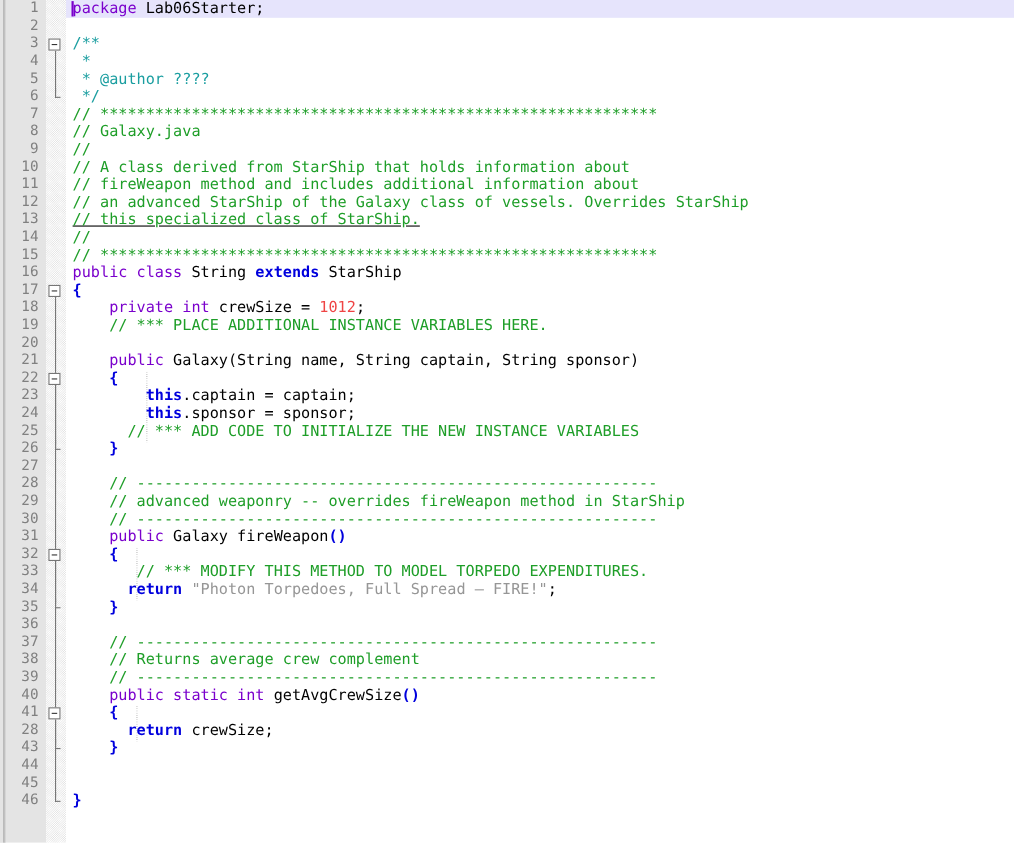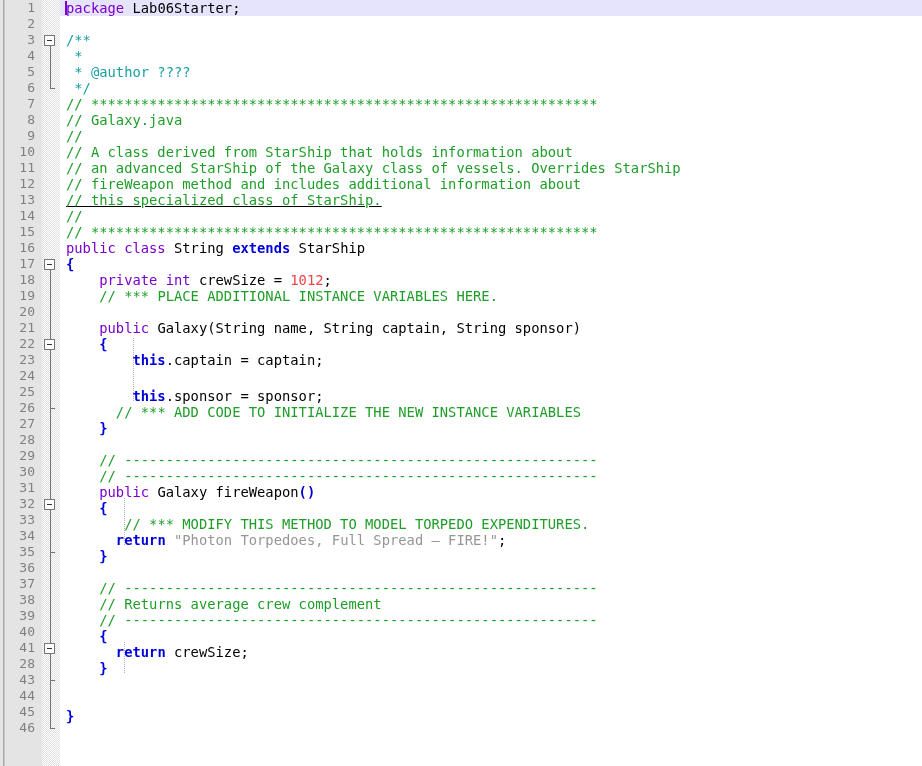--- a/index.html
+++ b/index.html
@@ -287,48 +287,50 @@
       <div class="code-line current" style="position: relative; z-index: 2;"><span class="caret" style="left: 5px;"></span><span class="k-mod">package</span><span class="plain"> Lab06Starter;</span></div>
       <div class="code-line" style="position: relative; z-index: 2;">&nbsp;</div>
       <div class="code-line" style="position: relative; z-index: 2;"><span class="doc">/**</span></div>
       <div class="code-line" style="position: relative; z-index: 2;"><span class="doc"> *</span></div>
       <div class="code-line" style="position: relative; z-index: 2;"><span class="doc"> * @author ????</span></div>
       <div class="code-line" style="position: relative; z-index: 2;"><span class="doc"> */</span></div>
       <div class="code-line" style="position: relative; z-index: 2;"><span class="cmt">// *************************************************************</span></div>
       <div class="code-line" style="position: relative; z-index: 2;"><span class="cmt">// Galaxy.java</span></div>
       <div class="code-line" style="position: relative; z-index: 2;"><span class="cmt">//</span></div>
       <div class="code-line" style="position: relative; z-index: 2;"><span class="cmt">// A class derived from StarShip that holds information about</span></div>
+      <div class="code-line" style="position: relative; z-index: 2;"><span class="cmt">// fireWeapon method and includes additional information about</span></div>
       <div class="code-line" style="position: relative; z-index: 2;"><span class="cmt">// an advanced StarShip of the Galaxy class of vessels. Overrides StarShip</span></div>
-      <div class="code-line" style="position: relative; z-index: 2;"><span class="cmt">// fireWeapon method and includes additional information about</span></div>
       <div class="code-line" style="position: relative; z-index: 2; text-decoration: underline;"><span class="cmt">// this specialized class of StarShip.</span></div>
       <div class="code-line" style="position: relative; z-index: 2;"><span class="cmt">//</span></div>
       <div class="code-line" style="position: relative; z-index: 2;"><span class="cmt">// *************************************************************</span></div>
       <div class="code-line" style="position: relative; z-index: 2;"><span class="k-mod">public class</span><span class="plain"> String </span><span class="k-ctl">extends</span><span class="plain"> StarShip</span></div>
       <div class="code-line" style="position: relative; z-index: 2;"><span class="k-ctl">{</span></div>
       <div class="code-line" style="position: relative; z-index: 2;"><span class="plain">    </span><span class="k-mod">private int</span><span class="plain"> crewSize = </span><span class="num">1012</span><span class="plain">;</span></div>
       <div class="code-line" style="position: relative; z-index: 2;"><span class="plain">    </span><span class="cmt">// *** PLACE ADDITIONAL INSTANCE VARIABLES HERE.</span></div>
       <div class="code-line" style="position: relative; z-index: 2;">&nbsp;</div>
       <div class="code-line" style="position: relative; z-index: 2;"><span class="plain">    </span><span class="k-mod">public</span><span class="plain"> Galaxy(String name, String captain, String sponsor)</span></div>
       <div class="code-line" style="position: relative; z-index: 2;"><span class="plain">    </span><span class="k-ctl">{</span></div>
       <div class="code-line" style="position: relative; z-index: 2;"><span class="plain">        </span><span class="k-ctl">this</span><span class="plain">.captain = captain;</span></div>
-      <div class="code-line" style="position: relative; z-index: 2; margin-top: 20px;"><span class="plain">        </span><span class="k-ctl">this</span><span class="plain">.sponsor = sponsor;</span></div>
+      <div class="code-line" style="position: relative; z-index: 2;"><span class="plain">        </span><span class="k-ctl">this</span><span class="plain">.sponsor = sponsor;</span></div>
       <div class="code-line" style="position: relative; z-index: 2;"><span class="plain">      </span><span class="cmt">// *** ADD CODE TO INITIALIZE THE NEW INSTANCE VARIABLES</span></div>
       <div class="code-line" style="position: relative; z-index: 2;"><span class="plain">    </span><span class="k-ctl">}</span></div>
       <div class="code-line" style="position: relative; z-index: 2;">&nbsp;</div>
       <div class="code-line" style="position: relative; z-index: 2;"><span class="plain">    </span><span class="cmt">// ---------------------------------------------------------</span></div>
+      <div class="code-line" style="position: relative; z-index: 2;"><span class="plain">    </span><span class="cmt">// advanced weaponry -- overrides fireWeapon method in StarShip</span></div>
       <div class="code-line" style="position: relative; z-index: 2;"><span class="plain">    </span><span class="cmt">// ---------------------------------------------------------</span></div>
       <div class="code-line" style="position: relative; z-index: 2;"><span class="plain">    </span><span class="k-mod">public</span><span class="plain"> Galaxy fireWeapon</span><span class="k-ctl">()</span></div>
       <div class="code-line" style="position: relative; z-index: 2;"><span class="plain">    </span><span class="k-ctl">{</span></div>
       <div class="code-line" style="position: relative; z-index: 2;"><span class="plain">       </span><span class="cmt">// *** MODIFY THIS METHOD TO MODEL TORPEDO EXPENDITURES.</span></div>
       <div class="code-line" style="position: relative; z-index: 2;"><span class="plain">      </span><span class="k-ctl">return</span><span class="plain"> </span><span class="str">"Photon Torpedoes, Full Spread – FIRE!"</span><span class="plain">;</span></div>
       <div class="code-line" style="position: relative; z-index: 2;"><span class="plain">    </span><span class="k-ctl">}</span></div>
       <div class="code-line" style="position: relative; z-index: 2;">&nbsp;</div>
       <div class="code-line" style="position: relative; z-index: 2;"><span class="plain">    </span><span class="cmt">// ---------------------------------------------------------</span></div>
       <div class="code-line" style="position: relative; z-index: 2;"><span class="plain">    </span><span class="cmt">// Returns average crew complement</span></div>
       <div class="code-line" style="position: relative; z-index: 2;"><span class="plain">    </span><span class="cmt">// ---------------------------------------------------------</span></div>
+      <div class="code-line" style="position: relative; z-index: 2;"><span class="plain">    </span><span class="k-mod">public static int</span><span class="plain"> getAvgCrewSize</span><span class="k-ctl">()</span></div>
       <div class="code-line" style="position: relative; z-index: 2;"><span class="plain">    </span><span class="k-ctl">{</span></div>
       <div class="code-line" style="position: relative; z-index: 2;"><span class="plain">      </span><span class="k-ctl">return</span><span class="plain"> crewSize;</span></div>
       <div class="code-line" style="position: relative; z-index: 2;"><span class="plain">    </span><span class="k-ctl">}</span></div>
       <div class="code-line" style="position: relative; z-index: 2;">&nbsp;</div>
       <div class="code-line" style="position: relative; z-index: 2;"><span class="plain">    </span></div>
       <div class="code-line" style="position: relative; z-index: 2;"><span class="k-ctl">}</span></div>
     </div>
 
 </div>
 

